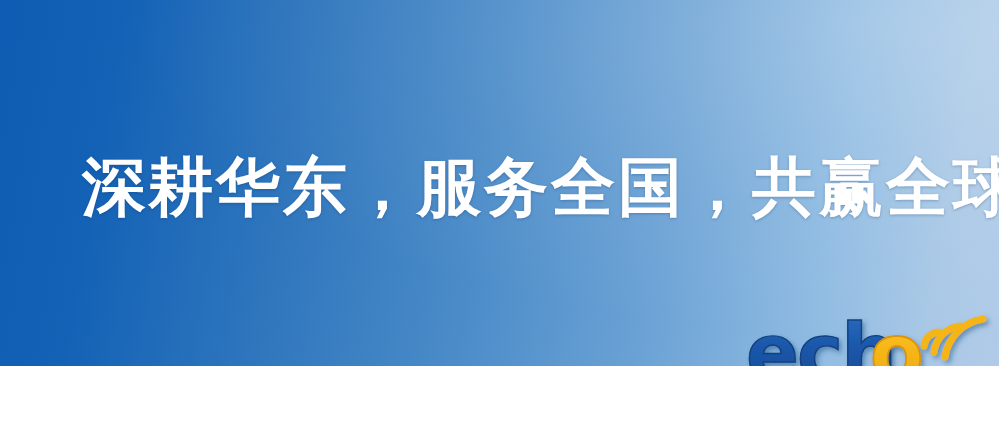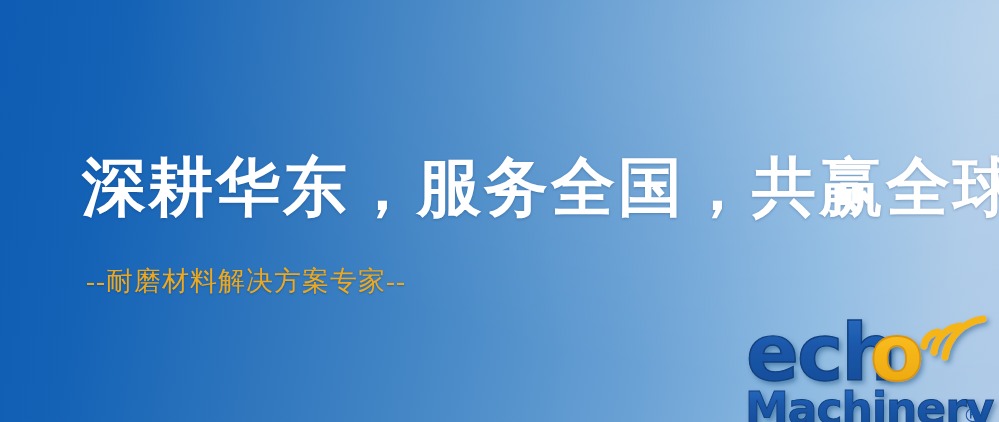--- a/index.html
+++ b/index.html
@@ -4,21 +4,21 @@
 <style>
   html, body {
     margin: 0;
     padding: 0;
     background: #ffffff;
   }
 
   #banner {
     position: relative;
     width: 999px;
-    height: 422px;
+    height: 366px;
     overflow: hidden;
     font-family: "Liberation Sans", sans-serif;
     
     background: linear-gradient(100deg,
         #0e5cb3 0%,
         #1462b6 12%,
         #2f76bd 30%,
         #4a8bc8 48%,
         #6ba2d5 66%,
         #8fbbe2 82%,
@@ -105,21 +105,20 @@
 </style>
 </head>
 <body>
 
 <div id="banner">
 
   <div class="sheen"></div>
 
   <h1 class="headline">深耕华东，服务全国，共赢全球</h1>
 
-  <p class="subtitle">--耐磨材料解决方案专家--</p>
 
   <div class="logo">
     <svg viewBox="0 0 250 124" xmlns="http://www.w3.org/2000/svg" aria-hidden="true">
       <defs>
         <filter id="logoShadow" x="-30%" y="-30%" width="180%" height="180%">
           <feDropShadow dx="2.5" dy="3" stdDeviation="2.4" flood-color="#0a3a70" flood-opacity="0.42"></feDropShadow>
         </filter>
         <linearGradient id="blueFace" x1="0" y1="0" x2="0" y2="1">
           <stop offset="0%" stop-color="#2a6fc4"></stop>
           <stop offset="45%" stop-color="#1a56a8"></stop>

